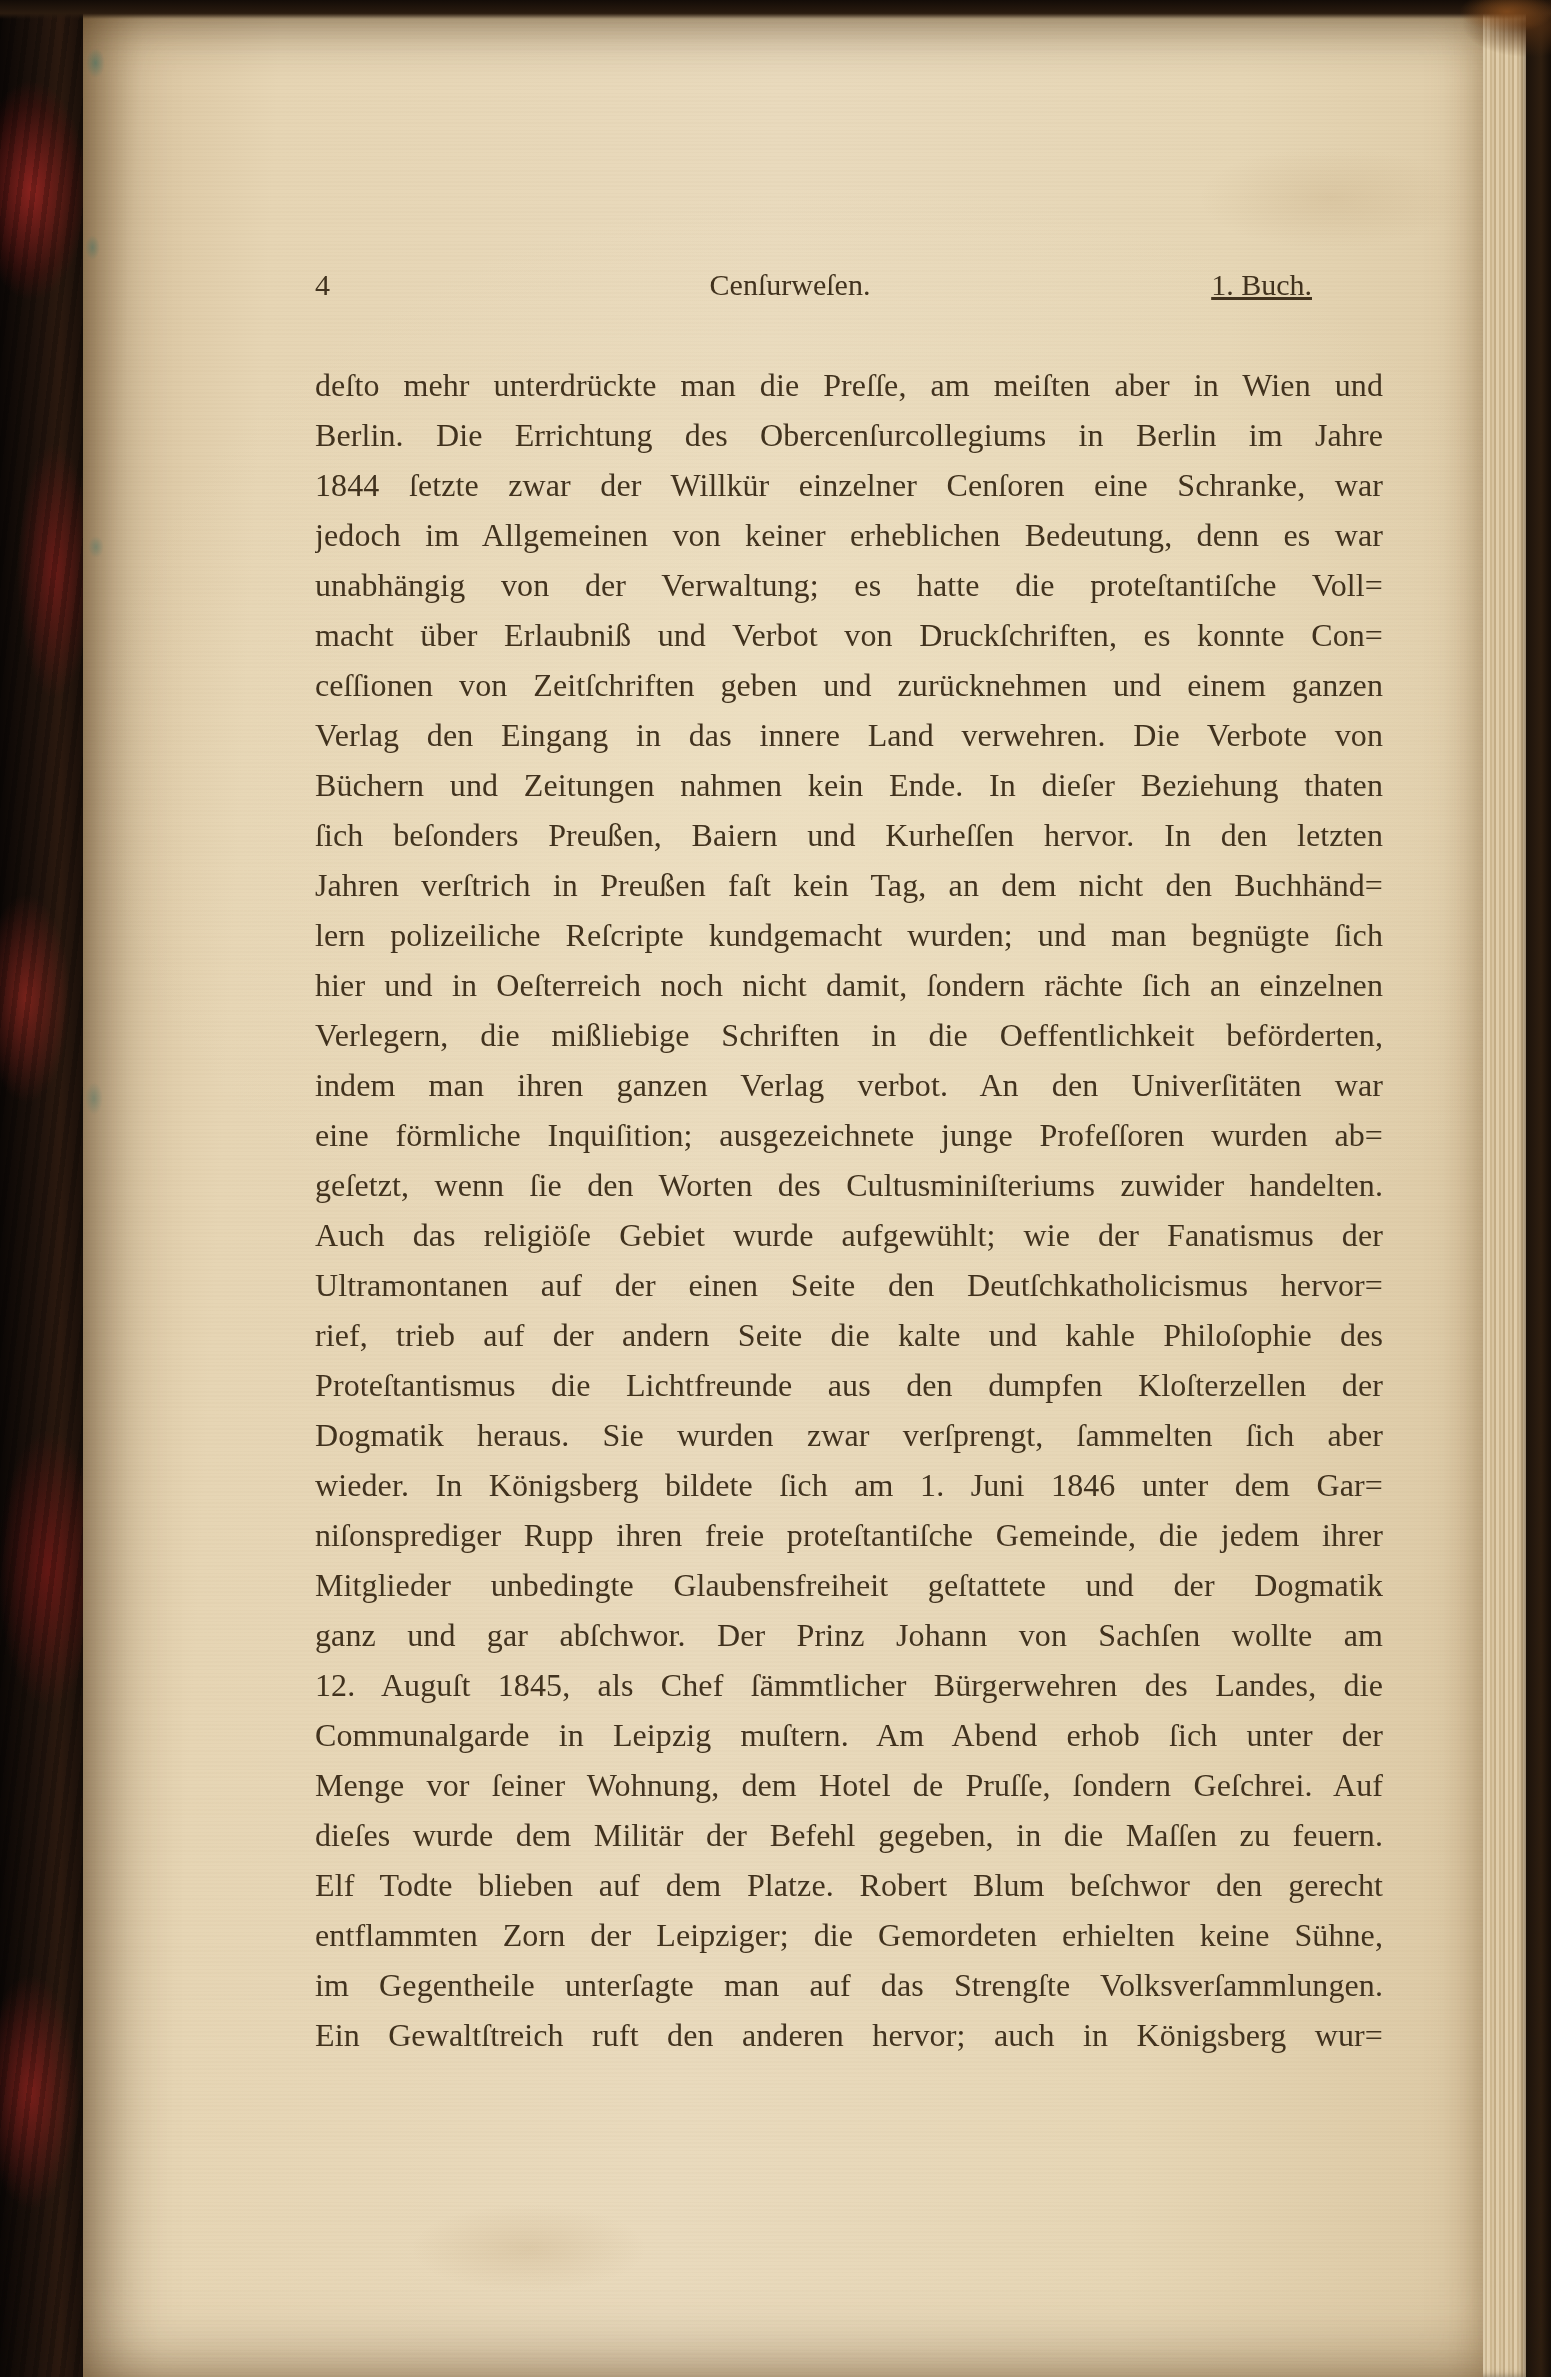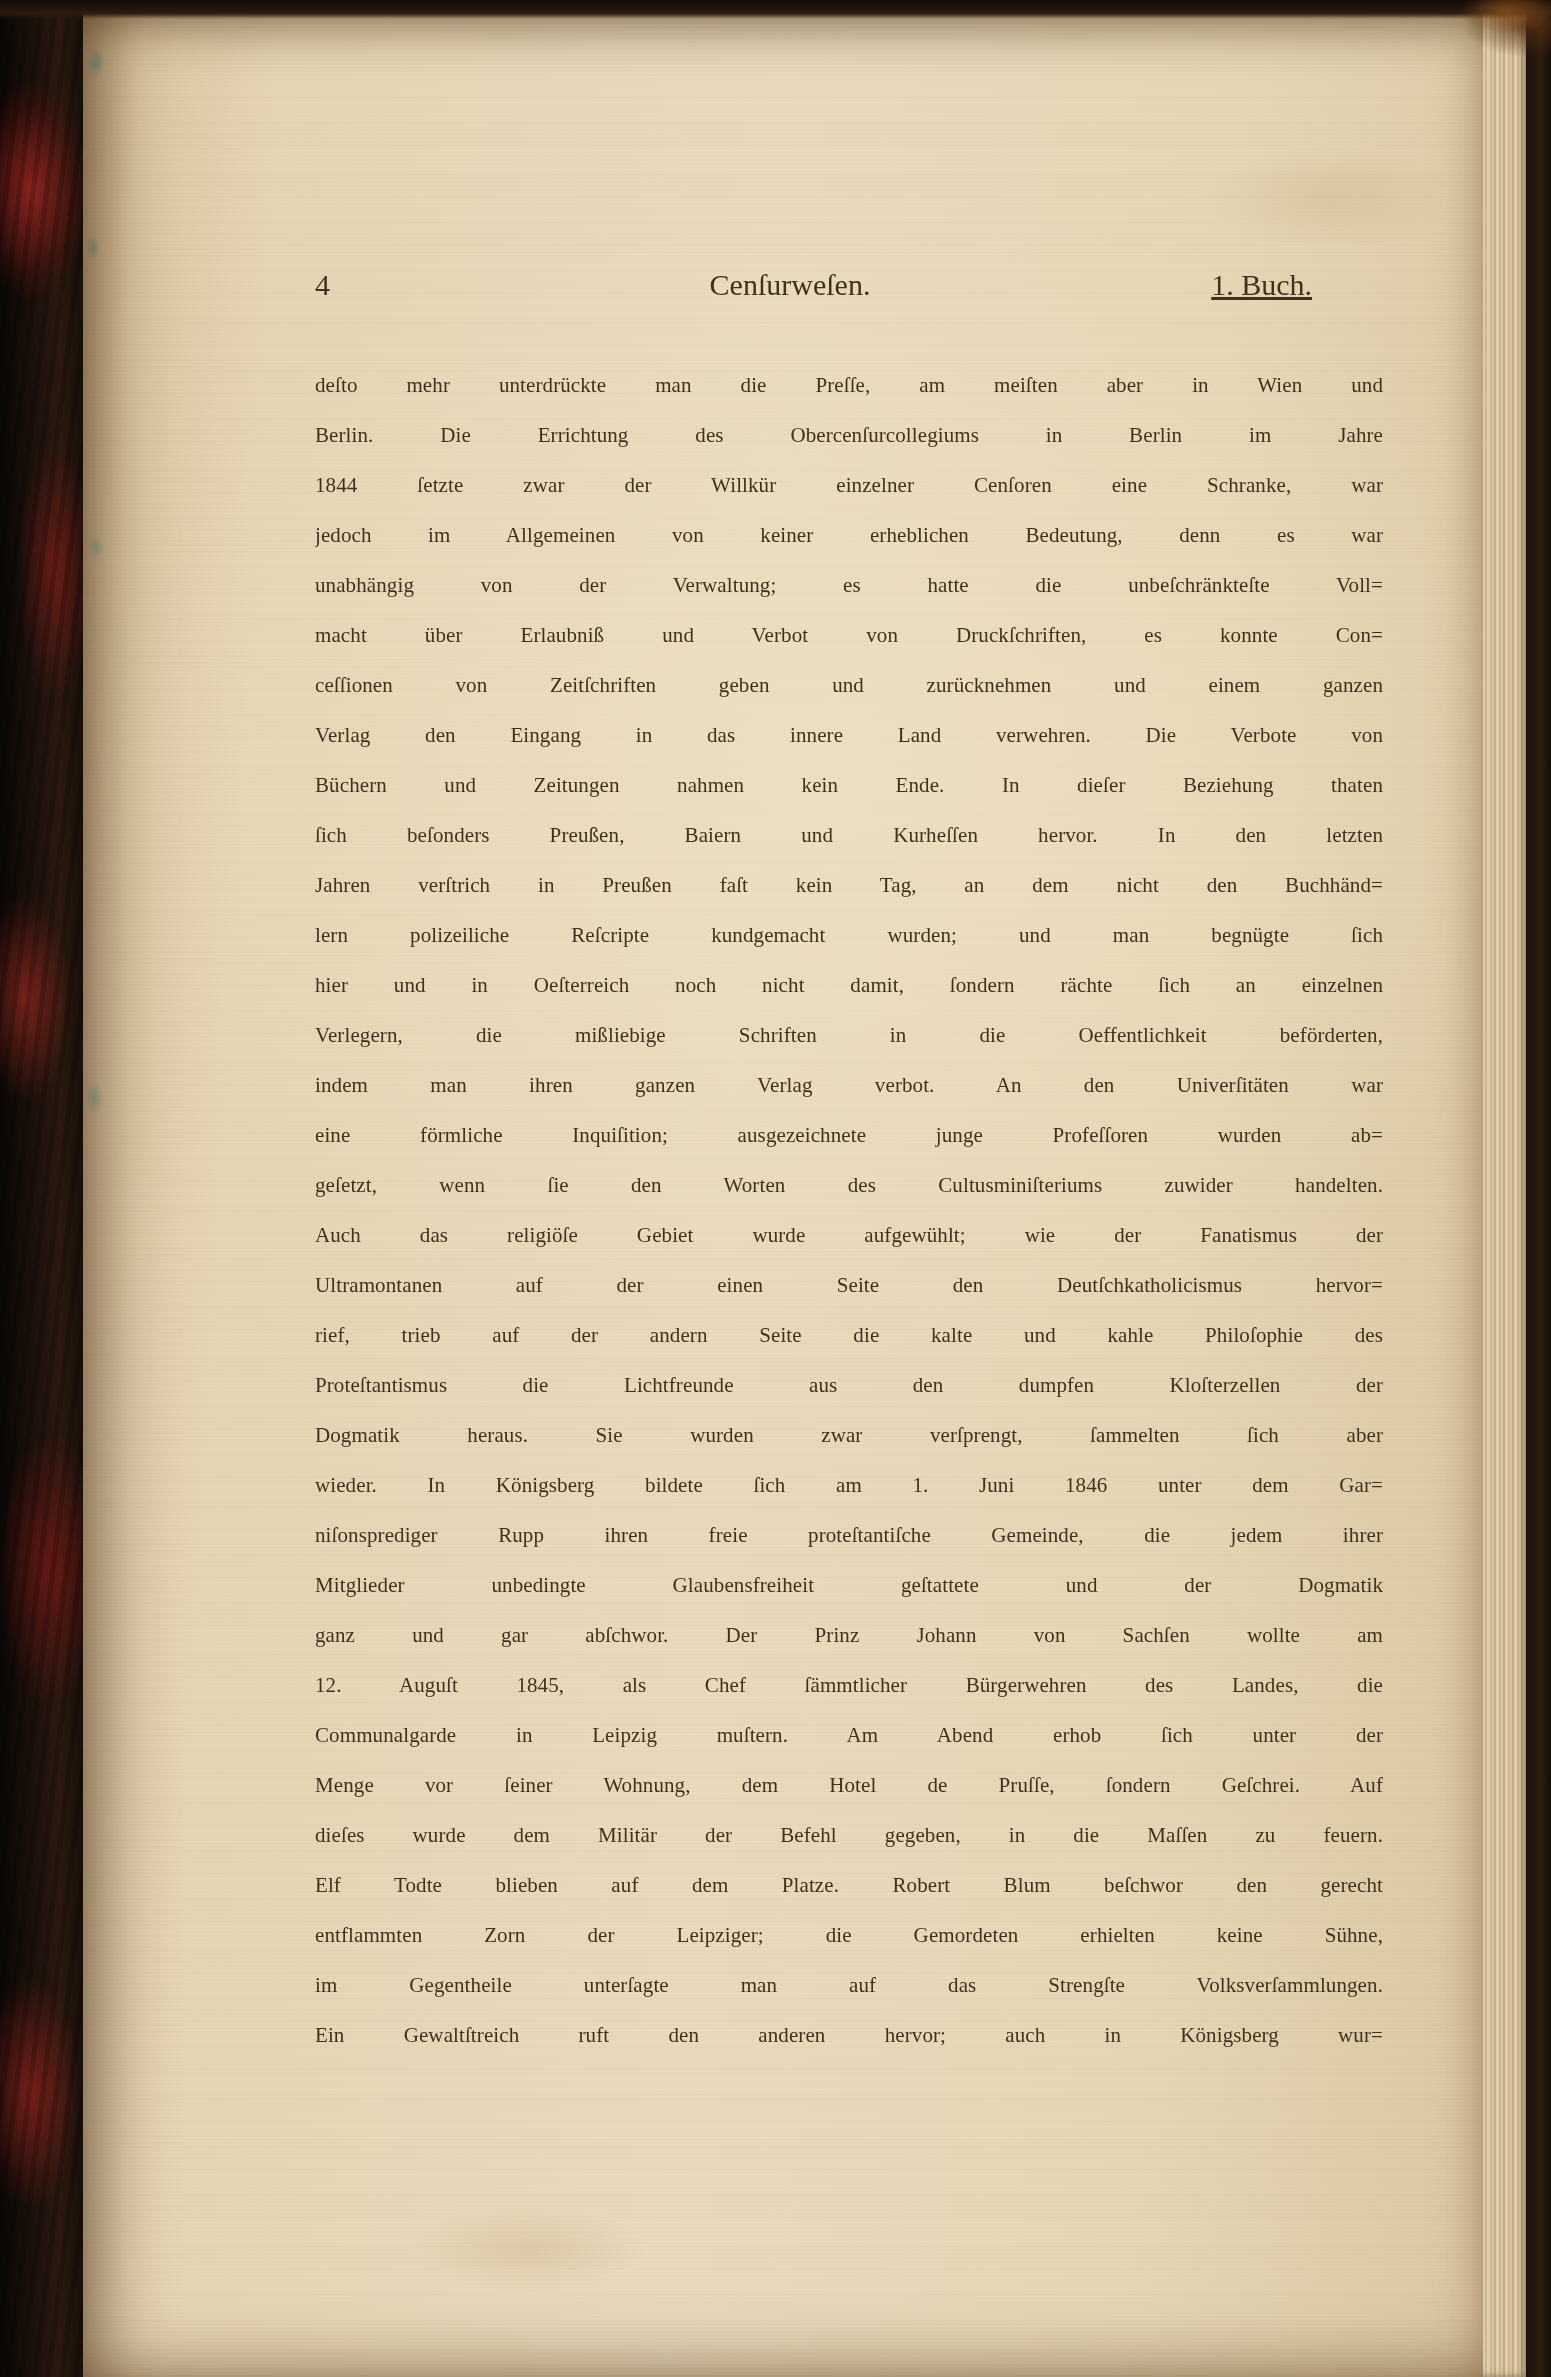--- a/index.html
+++ b/index.html
@@ -93,21 +93,21 @@
     display:grid;
     grid-template-columns:1fr auto 1fr;
     align-items:baseline;
     font-size:30px;
     margin-bottom:58px;
   }
   .page-num{justify-self:start;}
   .running-title{justify-self:center;transform:translateX(-59px);text-align:right;}
   .book-label{justify-self:end;padding-right:71px;text-decoration:underline;}
 
-  .page-text{font-size:21px;}
+  .page-text{font-size:32px;}
   .line{
     line-height:50px;
     height:50px;
     text-align:justify;
     text-align-last:justify;
     white-space:normal;
     overflow:hidden;
     letter-spacing:0.1px;
   }
 </style>
@@ -130,21 +130,21 @@
       <div class="page-header">
         <span class="page-num">4</span>
         <span class="running-title">Cenſurweſen.</span>
         <span class="book-label">1. Buch.</span>
       </div>
       <div class="page-text">
           <div class="line">deſto mehr unterdrückte man die Preſſe, am meiſten aber in Wien und</div>
           <div class="line">Berlin. Die Errichtung des Obercenſurcollegiums in Berlin im Jahre</div>
           <div class="line">1844 ſetzte zwar der Willkür einzelner Cenſoren eine Schranke, war</div>
           <div class="line">jedoch im Allgemeinen von keiner erheblichen Bedeutung, denn es war</div>
-          <div class="line">unabhängig von der Verwaltung; es hatte die unbeſchränkteſte Voll=</div>
+          <div class="line">unabhängig von der Verwaltung; es hatte die proteſtantiſche Voll=</div>
           <div class="line">macht über Erlaubniß und Verbot von Druckſchriften, es konnte Con=</div>
           <div class="line">ceſſionen von Zeitſchriften geben und zurücknehmen und einem ganzen</div>
           <div class="line">Verlag den Eingang in das innere Land verwehren. Die Verbote von</div>
           <div class="line">Büchern und Zeitungen nahmen kein Ende. In dieſer Beziehung thaten</div>
           <div class="line">ſich beſonders Preußen, Baiern und Kurheſſen hervor. In den letzten</div>
           <div class="line">Jahren verſtrich in Preußen faſt kein Tag, an dem nicht den Buchhänd=</div>
           <div class="line">lern polizeiliche Reſcripte kundgemacht wurden; und man begnügte ſich</div>
           <div class="line">hier und in Oeſterreich noch nicht damit, ſondern rächte ſich an einzelnen</div>
           <div class="line">Verlegern, die mißliebige Schriften in die Oeffentlichkeit beförderten,</div>
           <div class="line">indem man ihren ganzen Verlag verbot. An den Univerſitäten war</div>

